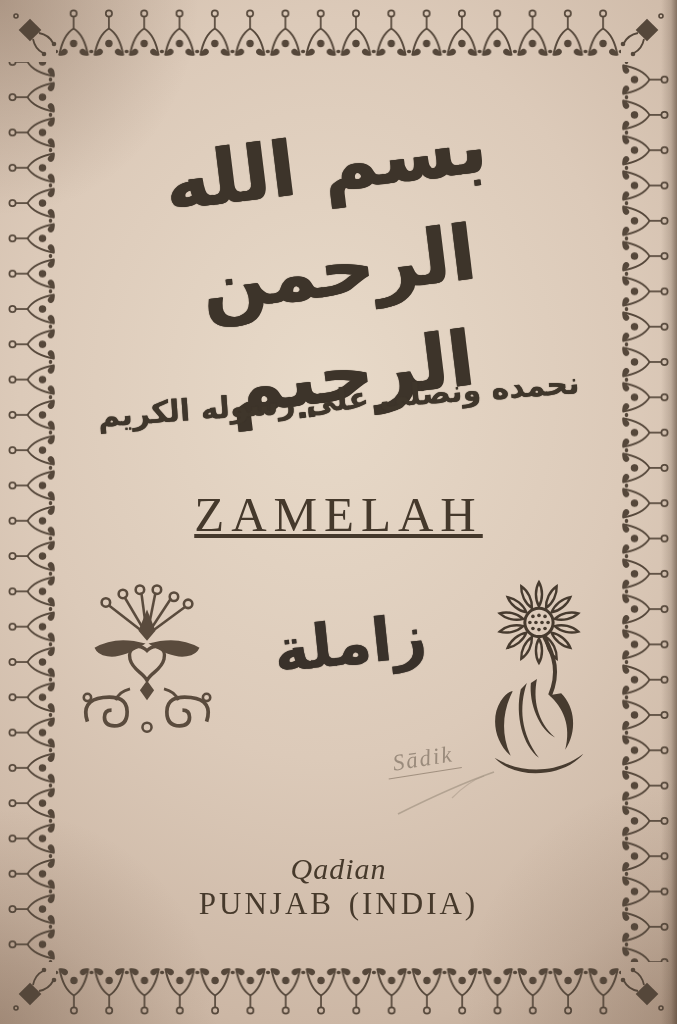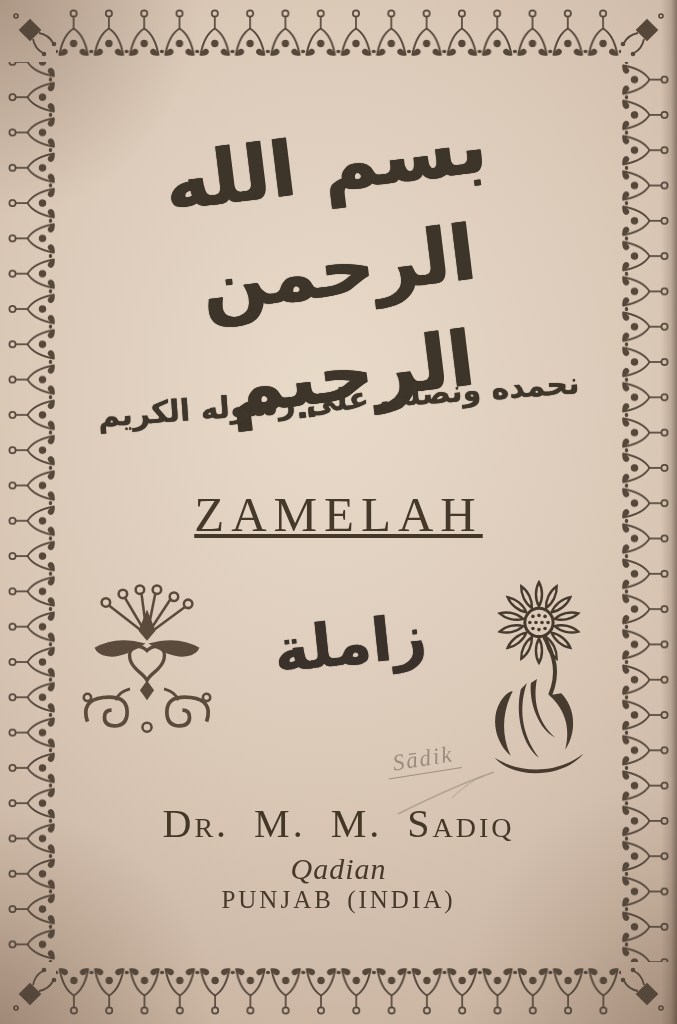--- a/index.html
+++ b/index.html
@@ -62,21 +62,21 @@
     font-variant:small-caps; font-size:40px; letter-spacing:3px; word-spacing:12px;
     color:#433828; text-align:center;
   }
   .city{
     left:0; top:852px; width:100%;
     font-style:italic; font-size:30px; letter-spacing:1px;
     color:#46392b; text-align:center;
   }
   .region{
     left:0; top:886px; width:100%;
-    font-size:25px; letter-spacing:3px; word-spacing:4px;
+    font-size:31px; letter-spacing:3px; word-spacing:4px;
     color:#46392b; text-align:center;
   }
   svg{display:block;}
 </style>
 </head>
 <body>
 
 <div class="photo">
 
   <svg class="abs" style="left:0;top:0" width="677" height="1024" viewBox="0 0 677 1024" aria-hidden="true">
@@ -201,17 +201,16 @@
   </svg>
 
   <div class="abs handwritten">
     <span>Sādik</span>
   </div>
   <svg class="abs" style="left:392px;top:768px" width="110" height="52" viewBox="0 0 110 52" aria-hidden="true">
     <path d="M6,46 C30,34 62,18 102,4" fill="none" stroke="#a39483" stroke-width="1.6" opacity="0.7"></path>
     <path d="M60,30 C70,20 80,12 92,8" fill="none" stroke="#a39483" stroke-width="1.2" opacity="0.5"></path>
   </svg>
 
-  <div class="abs author">Dr. M. M. Sadiq</div>
   <div class="abs city">Qadian</div>
   <div class="abs region">PUNJAB (INDIA)</div>
 
 </div>
 
 </body></html>

